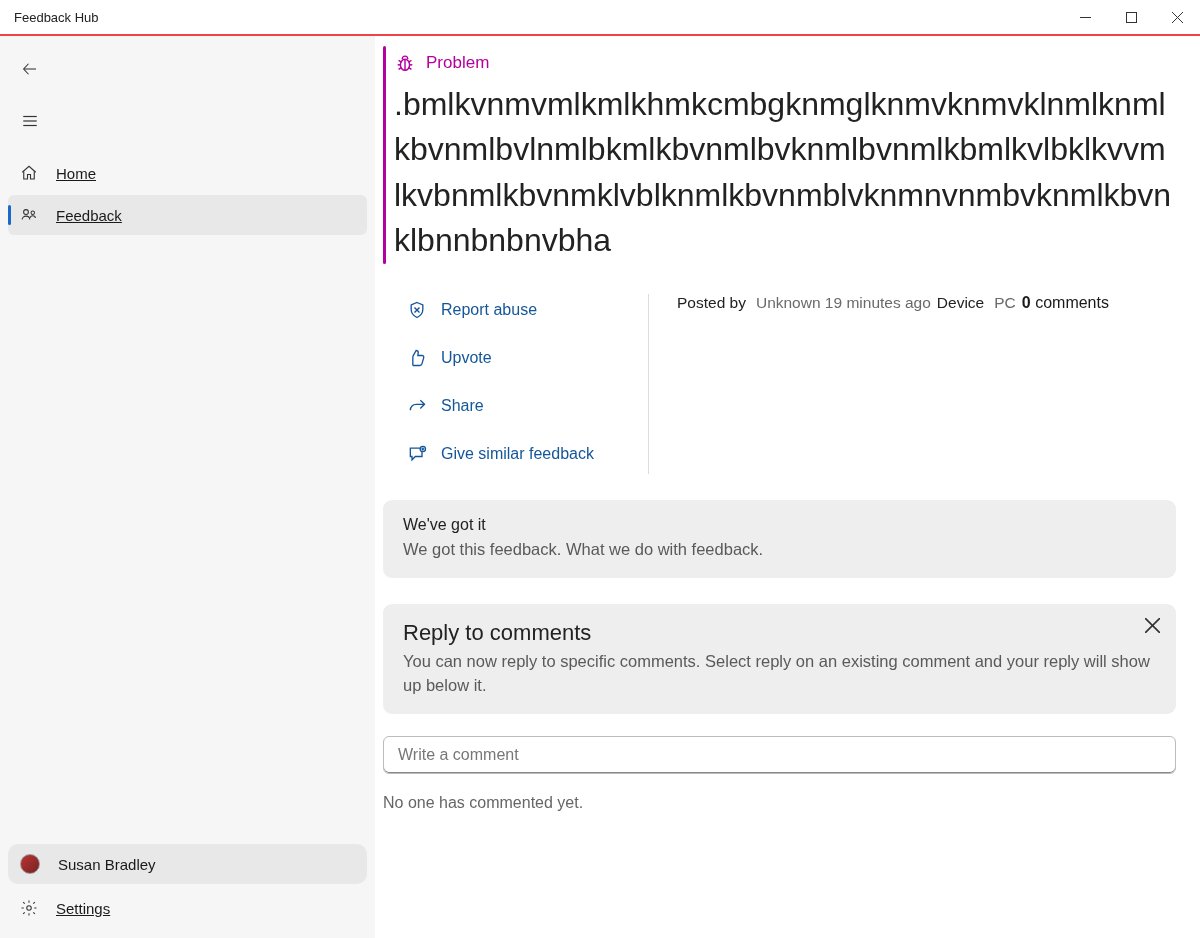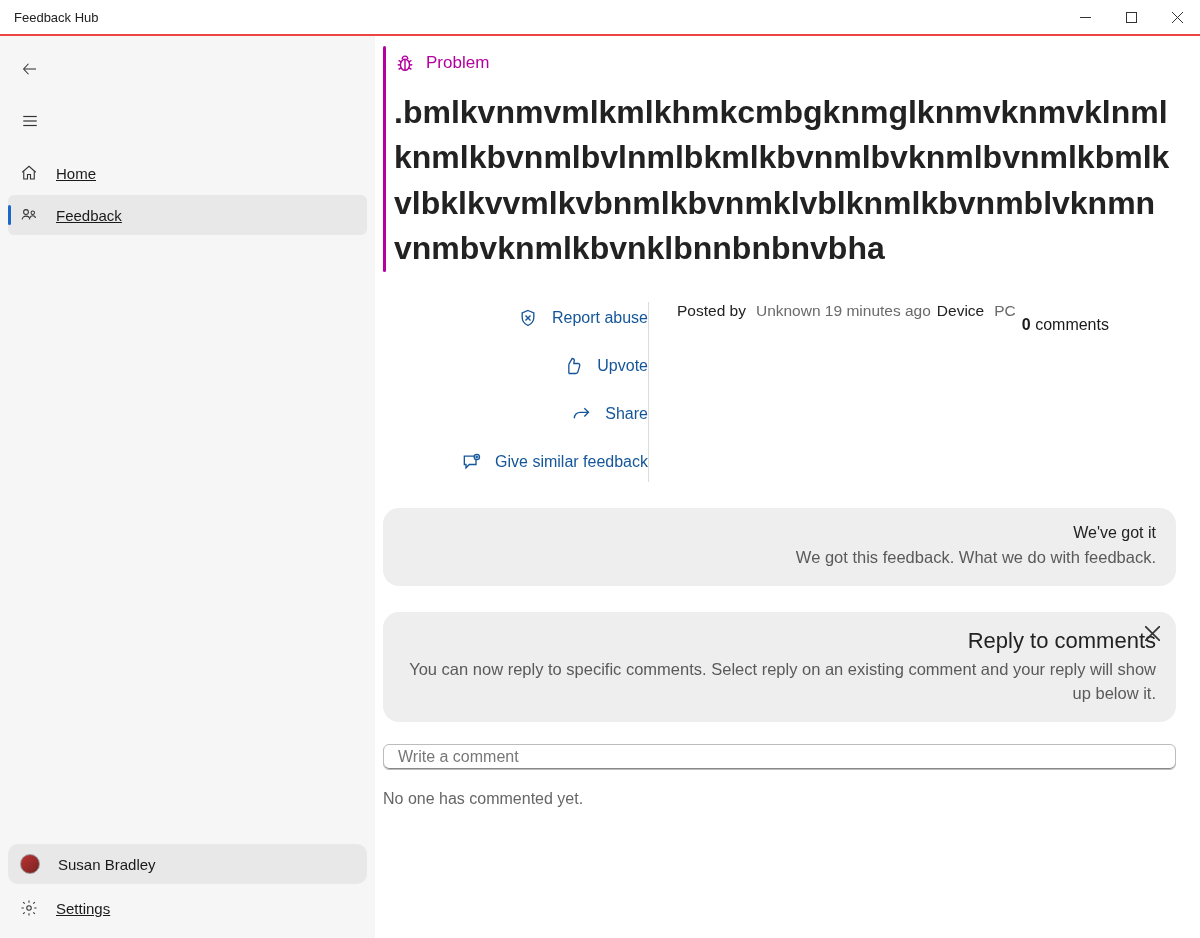--- a/index.html
+++ b/index.html
@@ -28,41 +28,41 @@
   .avatar { width: 20px; height: 20px; border-radius: 50%; background: linear-gradient(135deg,#b33,#722); border:1px solid #999; }
   
   
   .main { flex: 1; background: #fff; overflow-y: auto; padding: 0 24px 0 0; }
   
   .feedback-header { display: flex; margin-top: 10px; }
   .accent-bar { width: 3px; background: #b4009e; margin-left: 8px; margin-right: 8px; border-radius: 2px; }
   .header-content { flex: 1; padding-right: 4px; }
   .problem-row { display: flex; align-items: center; gap: 10px; color: #b4009e; font-size: 17px; padding-top: 6px; }
   .problem-row .bug { width: 22px; height: 22px; }
-  .feedback-title { font-size: 32px; line-height: 1.42; color: #222; font-weight: 700; margin-top: 16px; word-break: break-all; }
+  .feedback-title { font-size: 32px; line-height: 1.42; color: #222; font-weight: 400; margin-top: 8px; word-break: break-all; }
   
   .meta-row { display: flex; margin-top: 30px; margin-left: 24px; }
   .actions-col { width: 250px; display: flex; flex-direction: column; gap: 28px; padding-top: 6px; border-right: 1px solid #ddd; }
-  .action-link { display: flex; align-items: center; gap: 14px; color: #145699; font-size: 16px; padding-left: 8px; justify-content: flex-end; }
+  .action-link { display: flex; align-items: center; gap: 14px; color: #145699; font-size: 16px; padding-left: 8px; }
   .action-link .ico { width: 20px; height: 20px; display:flex; align-items:center; justify-content:center; }
   
   .info-col { flex: 1; padding-left: 28px; display:flex; flex-direction:row; gap: 6px; font-size: 15.5px; }
   .info-line { display: flex; gap: 10px; }
   .info-label { color: #222; }
   .info-val { color: #6a6a6a; }
-  .comments-line { margin-top: 14px; font-size: 16px; }
+  .comments-line { font-size: 16px; }
   .comments-line b { font-weight: 700; }
   
-  .card { background: #eeeeee; border-radius: 16px; margin: 26px 0 0 8px; padding: 16px 20px; position: relative; text-align: right; }
+  .card { background: #eeeeee; border-radius: 9px; margin: 26px 0 0 8px; padding: 16px 20px; position: relative; }
   .card-title-sm { font-size: 16px; color: #222; margin-bottom: 4px; }
   .card-text { font-size: 16.5px; color: #5a5a5a; line-height: 1.45; }
   .card-title-lg { font-size: 22px; color: #222; margin-bottom: 4px; }
   .card-close { position: absolute; top: 14px; right: 16px; }
   
-  .comment-input { display:block; width: calc(100% - 8px); margin: 22px 0 0 8px; height: 26px; border: 1px solid #bcbcbc; border-radius: 6px; padding: 0 14px; font-size: 16px; font-family: inherit; color: #333; background:#fff; box-shadow: inset 0 -1px 0 #888; }
+  .comment-input { display:block; width: calc(100% - 8px); margin: 22px 0 0 8px; height: 38px; border: 1px solid #bcbcbc; border-radius: 6px; padding: 0 14px; font-size: 16px; font-family: inherit; color: #333; background:#fff; box-shadow: inset 0 -1px 0 #888; }
   .comment-input::placeholder { color: #777; }
   
   .no-comments { margin: 20px 0 0 8px; color: #666; font-size: 16px; }
   
   svg { display: block; }
 </style>
 </head>
 <body>
 
 <div class="titlebar">

